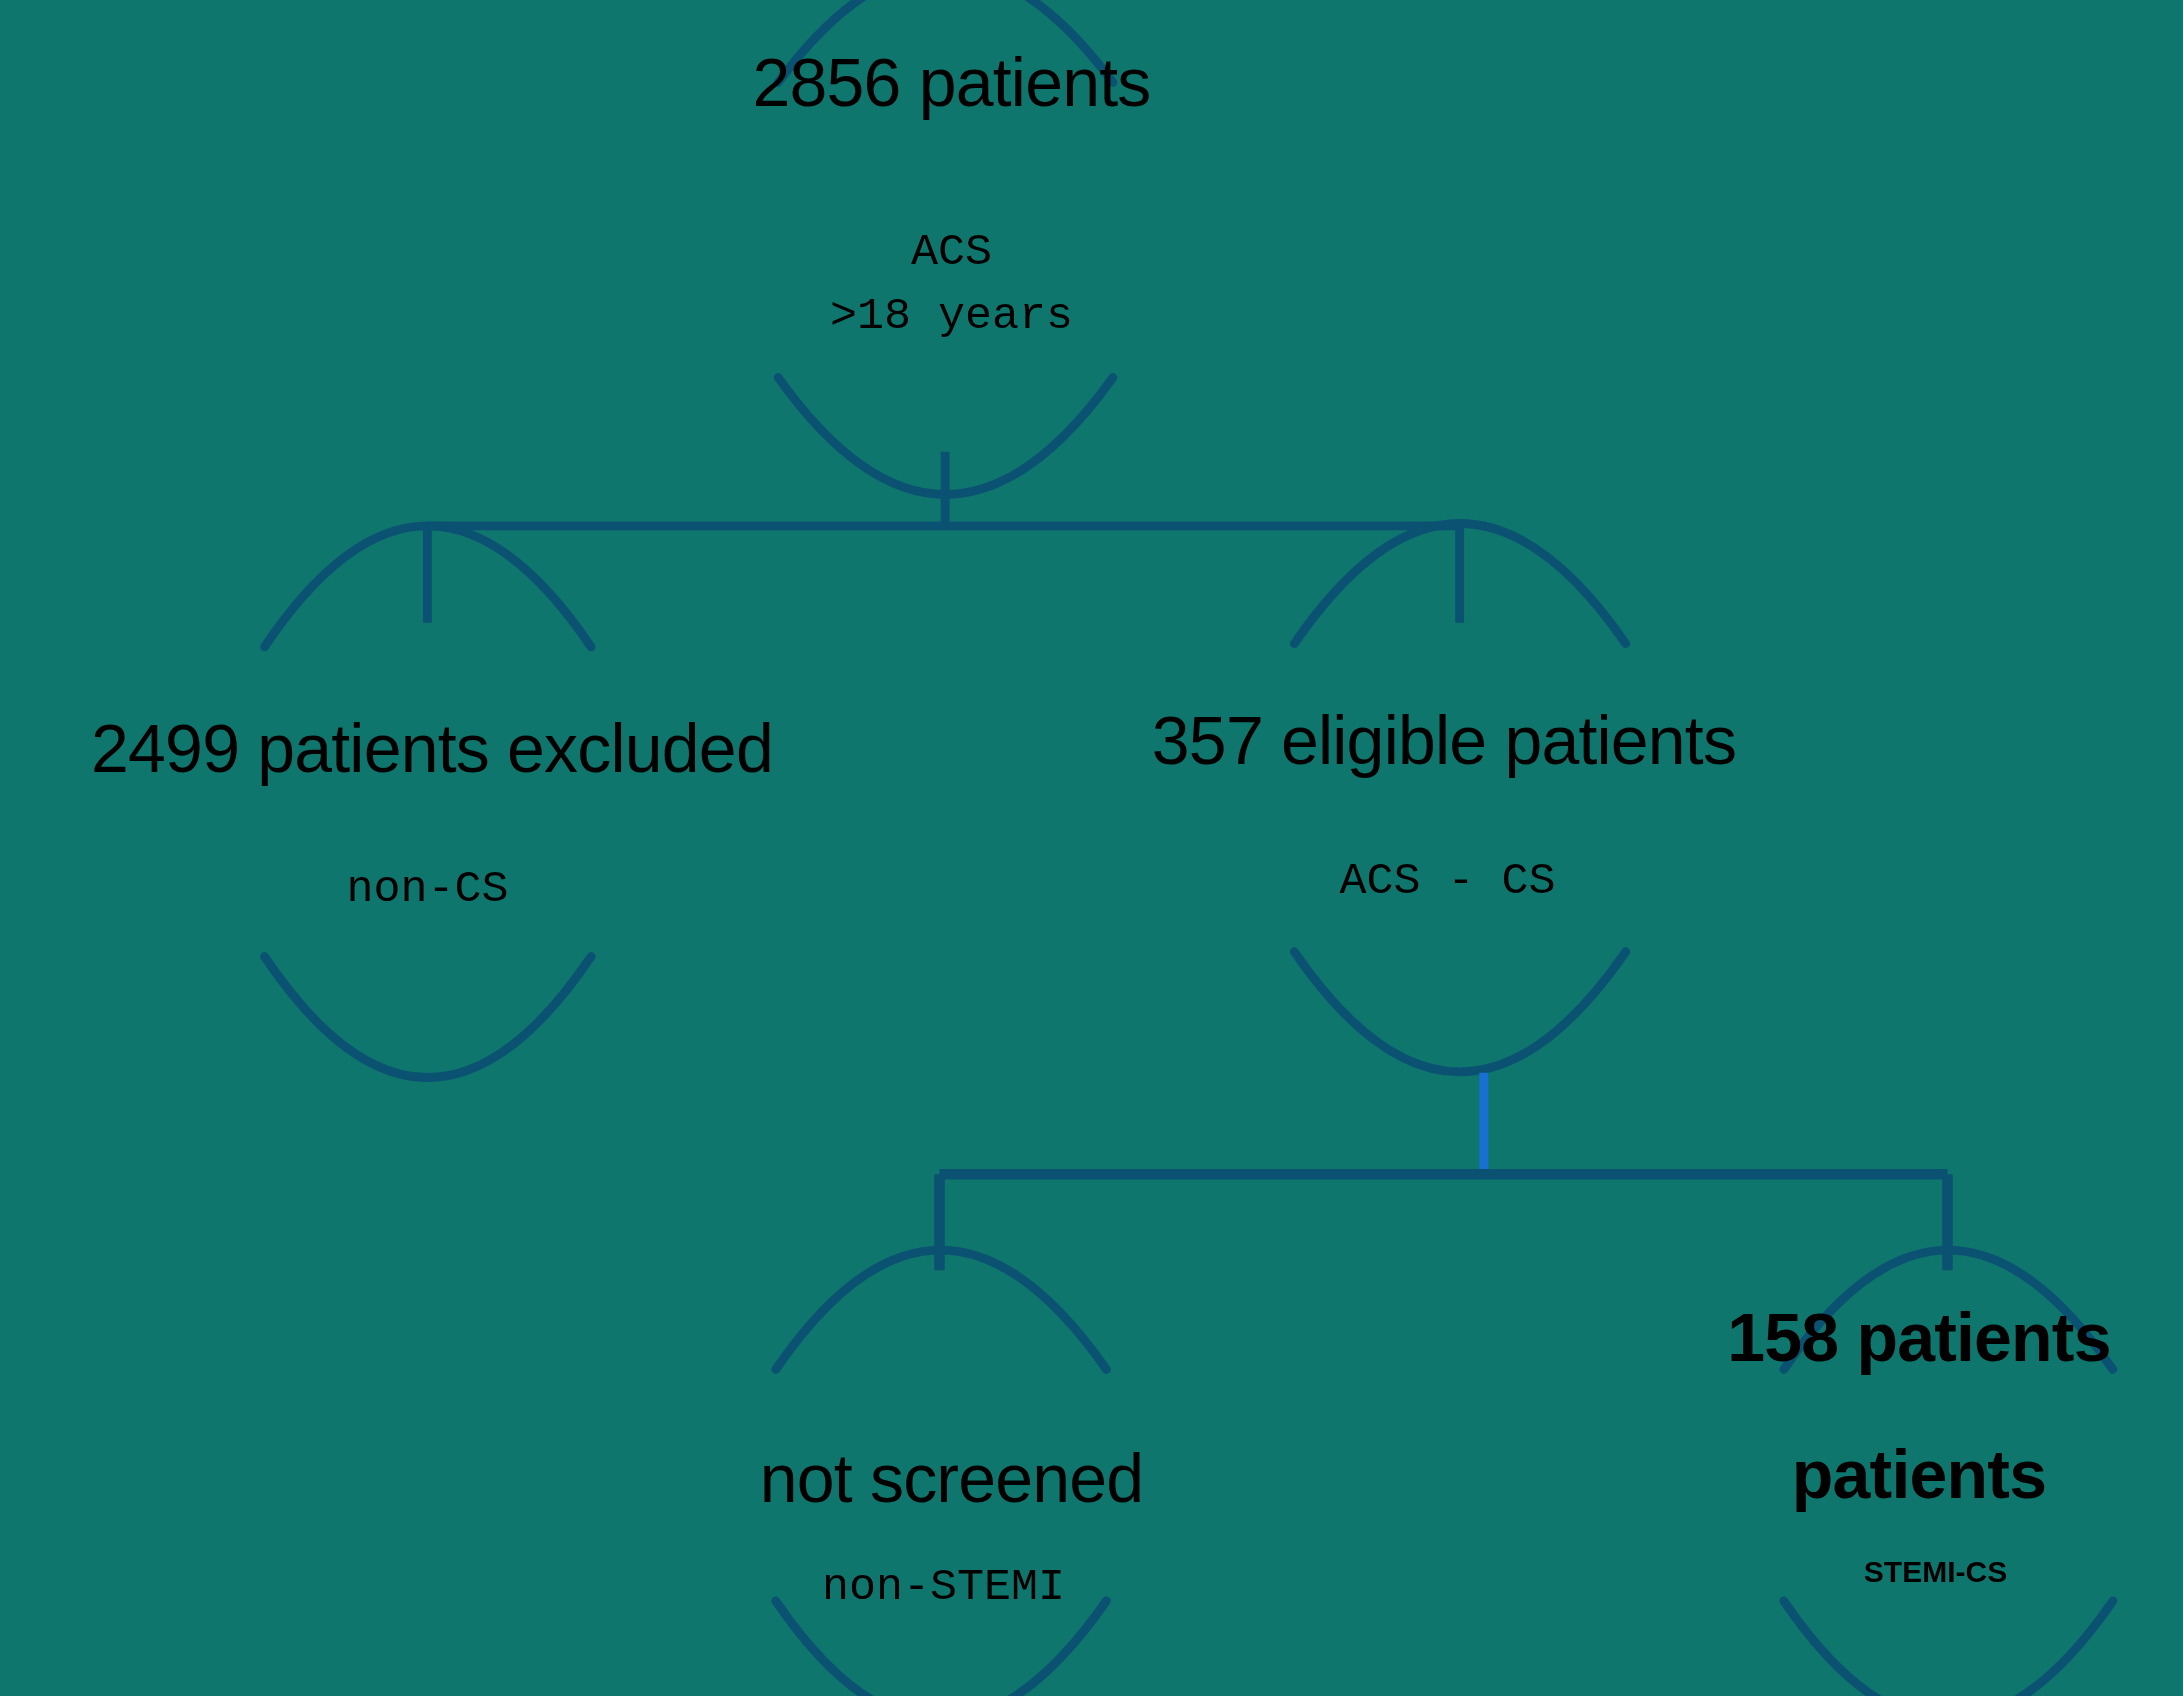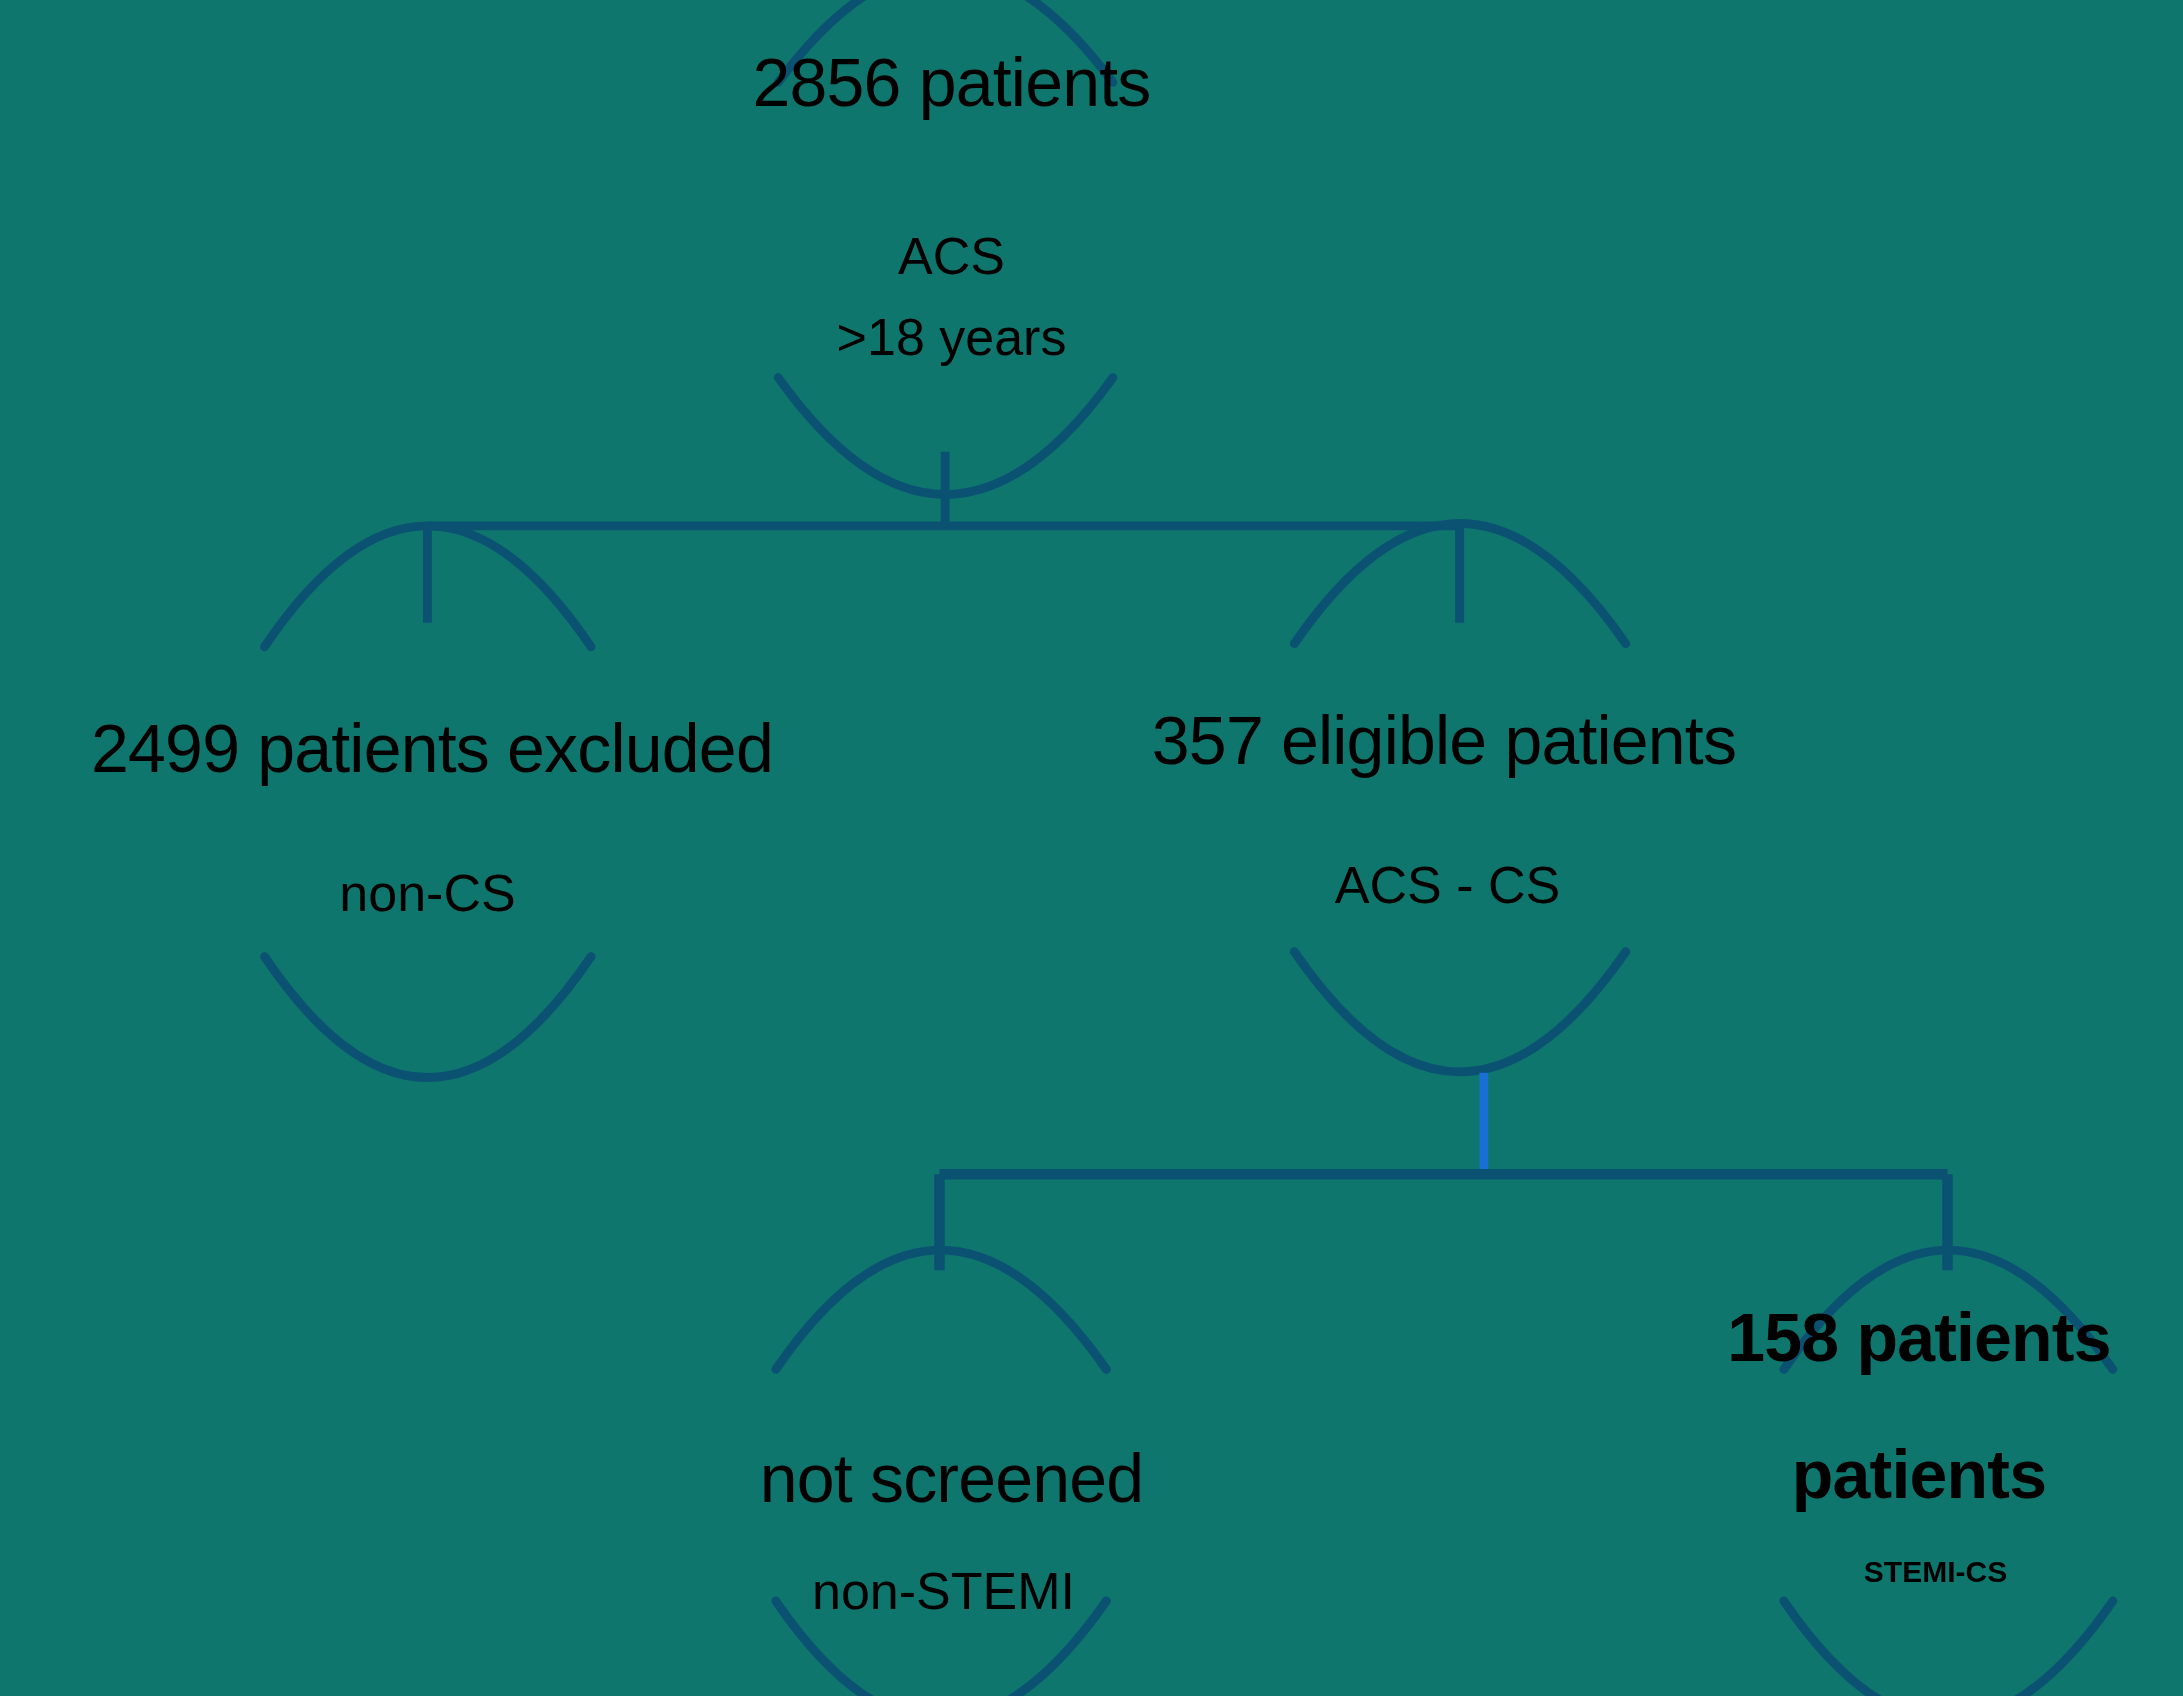--- a/index.html
+++ b/index.html
@@ -35,32 +35,33 @@
     font-size: 68px;
     font-weight: 400;
     letter-spacing: -0.8px;
   }
   .title-bold {
     font-size: 68px;
     font-weight: 700;
     letter-spacing: -0.8px;
   }
   .sub-md {
-    font-size: 52px;
+    font-size: 45px;
     font-weight: 400;
+    font-family: Liberation Mono, monospace;
   }
   .sub-bold {
     font-size: 30px;
     font-weight: 700;
   }
 
   
   #n1-title { left: 669px;  top: 48px;  width: 565px; }
   #n1-sub1  { left: 750px;  top: 230px; width: 403px; }
-  #n1-sub2  { left: 750px;  top: 311px; width: 403px; }
+  #n1-sub2  { left: 750px;  top: 294px; width: 403px; }
 
   
   #n2-title { left: -32px;  top: 714px;  width: 928px; }
   #n2-sub1  { left: 226px;  top: 867px; width: 403px; }
 
   
   #n3-title { left: 1081px; top: 706px;  width: 726px; }
   #n3-sub1  { left: 1266px; top: 859px; width: 363px; }
 
   

